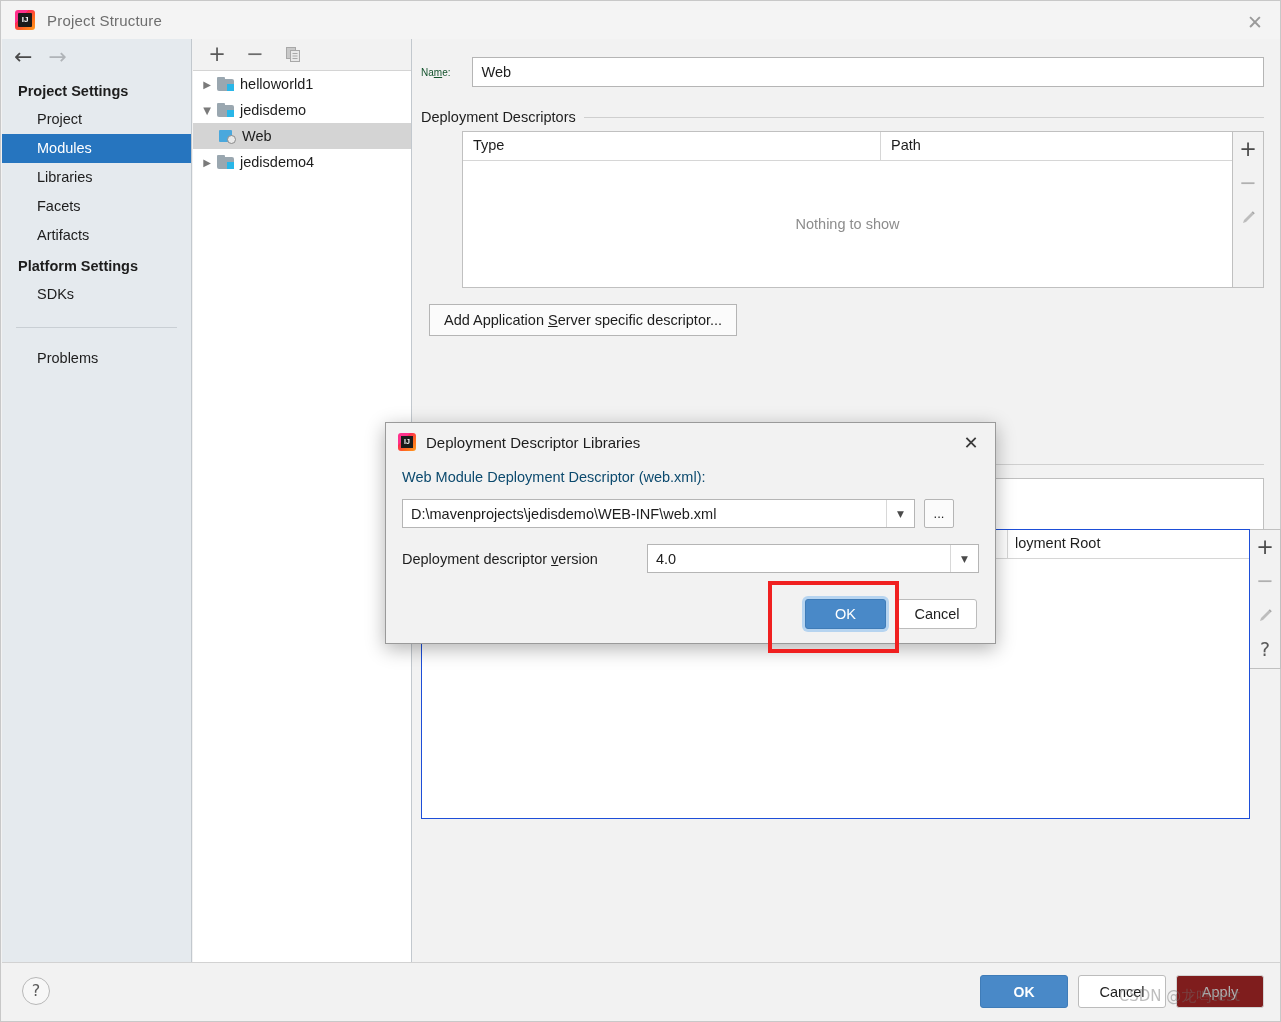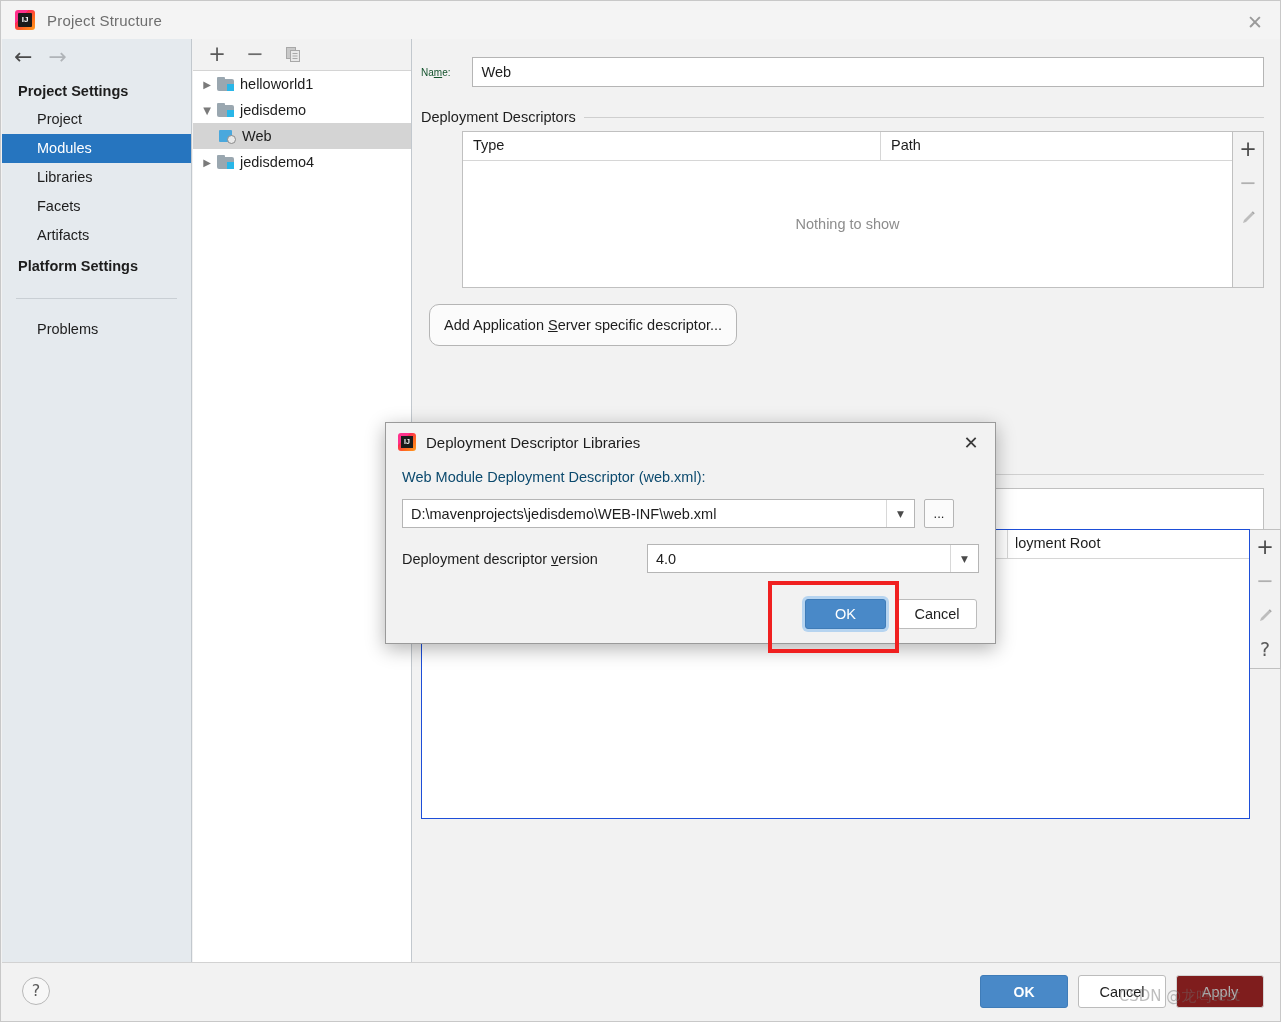--- a/index.html
+++ b/index.html
@@ -150,23 +150,23 @@
     width: 31px; background: #f2f2f2; border: 1px solid #c0c0c0; border-left: none;
     display: flex; flex-direction: column; align-items: center; padding-top: 6px; gap: 12px;
   }
   .st-ico { width: 22px; height: 22px; display: flex; align-items: center; justify-content: center;
             cursor: pointer; }
   .st-plus { font-size: 21px; color: #4a4a4a; line-height: 1; font-family: "DejaVu Sans", sans-serif; }
   .st-minus { font-size: 21px; color: #b0b0b0; line-height: 1; font-family: "DejaVu Sans", sans-serif; }
   .st-q { font-size: 19px; color: #5a5a5a; line-height: 1; font-family: "DejaVu Sans", sans-serif; }
 
   .btn {
-    height: 42px; padding: 0 14px; background: #fbfbfb; border: 1px solid #b5b5b5;
+    height: 32px; padding: 0 14px; background: #fbfbfb; border: 1px solid #b5b5b5;
     font-family: "Liberation Sans", sans-serif; font-size: 14.5px; color: #1d1d1d;
-    cursor: pointer; border-radius: 10px; text-align: center;
+    cursor: pointer; border-radius: 0; text-align: center;
   }
   #add-descriptor-btn { margin: 16px 0 0 8px; }
 
   .src-list {
     background: #ffffff; border: 1px solid #c0c0c0; padding: 8px 0;
   }
   .src-item { height: 34px; display: flex; align-items: center; padding-left: 12px; }
   .cb {
     width: 15px; height: 15px; background: #3c93e0; border-radius: 2px; margin-right: 10px;
     position: relative; flex: none; cursor: pointer;
@@ -314,20 +314,21 @@
     </div>
 
     <div class="nav-group-title">Project Settings</div>
     <div class="nav-item">Project</div>
     <div class="nav-item selected">Modules</div>
     <div class="nav-item">Libraries</div>
     <div class="nav-item">Facets</div>
     <div class="nav-item">Artifacts</div>
 
     <div class="nav-group-title">Platform Settings</div>
+    <div class="nav-item">SDKs</div>
 
     <div class="nav-sep"></div>
     <div class="nav-item">Problems</div>
   </div>
 
   <div id="tree-panel">
     <div id="tree-toolbar">
       <span class="tb-ico tb-plus">+</span>
       <span class="tb-ico tb-minus">−</span>
       <span class="tb-ico tb-copy">

